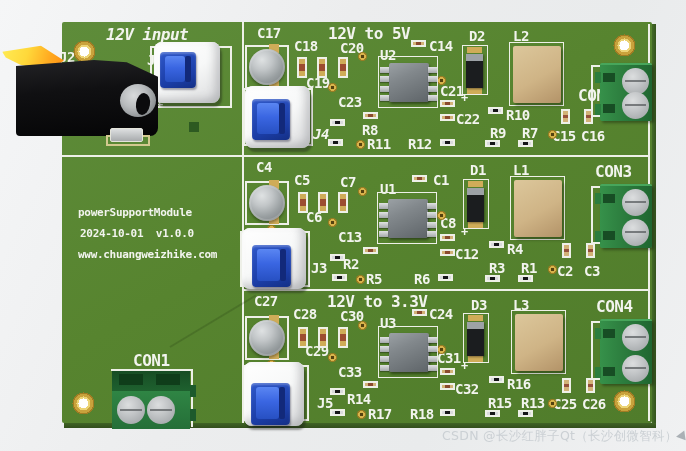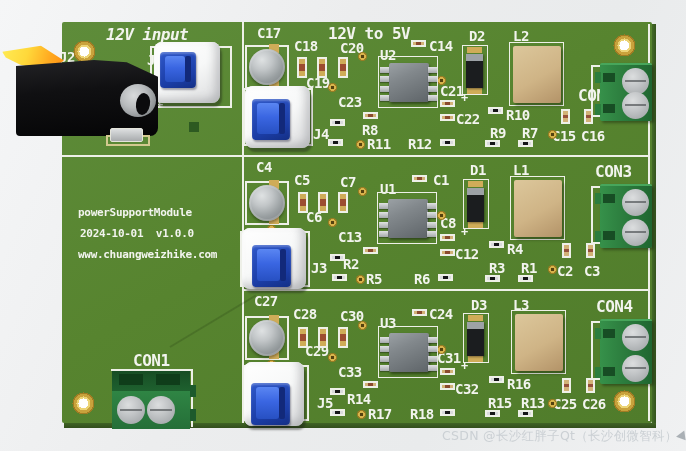--- a/index.html
+++ b/index.html
@@ -154,21 +154,21 @@
     <div class="lbl md" style="position: absolute; left: 306px; top: 76px;">C19</div>
     <div class="lbl md" style="position: absolute; left: 338px; top: 95px;">C23</div>
     <div class="lbl md" style="position: absolute; left: 440px; top: 84px;">C21</div>
     <div class="lbl sm2" style="position: absolute; left: 461px; top: 92px;">+</div>
     <div class="lbl md" style="position: absolute; left: 456px; top: 112px;">C22</div>
     <div class="lbl md" style="position: absolute; left: 506px; top: 108px;">R10</div>
     <div class="lbl md" style="position: absolute; left: 490px; top: 126px;">R9</div>
     <div class="lbl md" style="position: absolute; left: 522px; top: 126px;">R7</div>
     <div class="lbl md" style="position: absolute; left: 552px; top: 129px;">C15</div>
     <div class="lbl md" style="position: absolute; left: 581px; top: 129px;">C16</div>
-    <div class="lbl md" style="position: absolute; left: 313px; top: 127px;">J4</div>
+    <div class="lbl md" style="position: absolute; left: 313px; top: 127px; font-style: italic;">J4</div>
     <div class="lbl md" style="position: absolute; left: 362px; top: 123px;">R8</div>
     <div class="lbl md" style="position: absolute; left: 367px; top: 137px;">R11</div>
     <div class="lbl md" style="position: absolute; left: 408px; top: 137px;">R12</div>
     <div class="lbl md" style="position: absolute; left: 256px; top: 160px;">C4</div>
     <div class="lbl md" style="position: absolute; left: 294px; top: 173px;">C5</div>
     <div class="lbl md" style="position: absolute; left: 340px; top: 175px;">C7</div>
     <div class="lbl md" style="position: absolute; left: 380px; top: 182px;">U1</div>
     <div class="lbl md" style="position: absolute; left: 433px; top: 173px;">C1</div>
     <div class="lbl md" style="position: absolute; left: 470px; top: 163px;">D1</div>
     <div class="lbl md" style="position: absolute; left: 513px; top: 163px;">L1</div>
@@ -186,20 +186,21 @@
     <div class="lbl md" style="position: absolute; left: 311px; top: 261px;">J3</div>
     <div class="lbl md" style="position: absolute; left: 343px; top: 257px;">R2</div>
     <div class="lbl md" style="position: absolute; left: 366px; top: 272px;">R5</div>
     <div class="lbl md" style="position: absolute; left: 414px; top: 272px;">R6</div>
     <div class="lbl sm" style="position: absolute; left: 78px; top: 207px; text-align: center;">powerSupportModule</div>
     <div class="lbl sm" style="position: absolute; left: 80px; top: 228px;">2024-10-01  v1.0.0</div>
     <div class="lbl sm" style="position: absolute; left: 78px; top: 249px;">www.chuangweizhike.com</div>
     <div class="lbl lg" style="position: absolute; left: 133px; top: 353px;">CON1</div>
     <div class="lbl md" style="position: absolute; left: 254px; top: 294px;">C27</div>
     <div class="lbl md" style="position: absolute; left: 293px; top: 307px;">C28</div>
+    <div class="lbl lg" style="position: absolute; left: 327px; top: 294px;">12V to 3.3V</div>
     <div class="lbl md" style="position: absolute; left: 340px; top: 309px;">C30</div>
     <div class="lbl md" style="position: absolute; left: 380px; top: 316px;">U3</div>
     <div class="lbl md" style="position: absolute; left: 429px; top: 307px;">C24</div>
     <div class="lbl md" style="position: absolute; left: 471px; top: 298px;">D3</div>
     <div class="lbl md" style="position: absolute; left: 513px; top: 298px;">L3</div>
     <div class="lbl lg" style="position: absolute; left: 596px; top: 299px;">CON4</div>
     <div class="lbl md" style="position: absolute; left: 305px; top: 344px;">C29</div>
     <div class="lbl md" style="position: absolute; left: 338px; top: 365px;">C33</div>
     <div class="lbl md" style="position: absolute; left: 437px; top: 351px;">C31</div>
     <div class="lbl sm2" style="position: absolute; left: 461px; top: 360px;">+</div>

